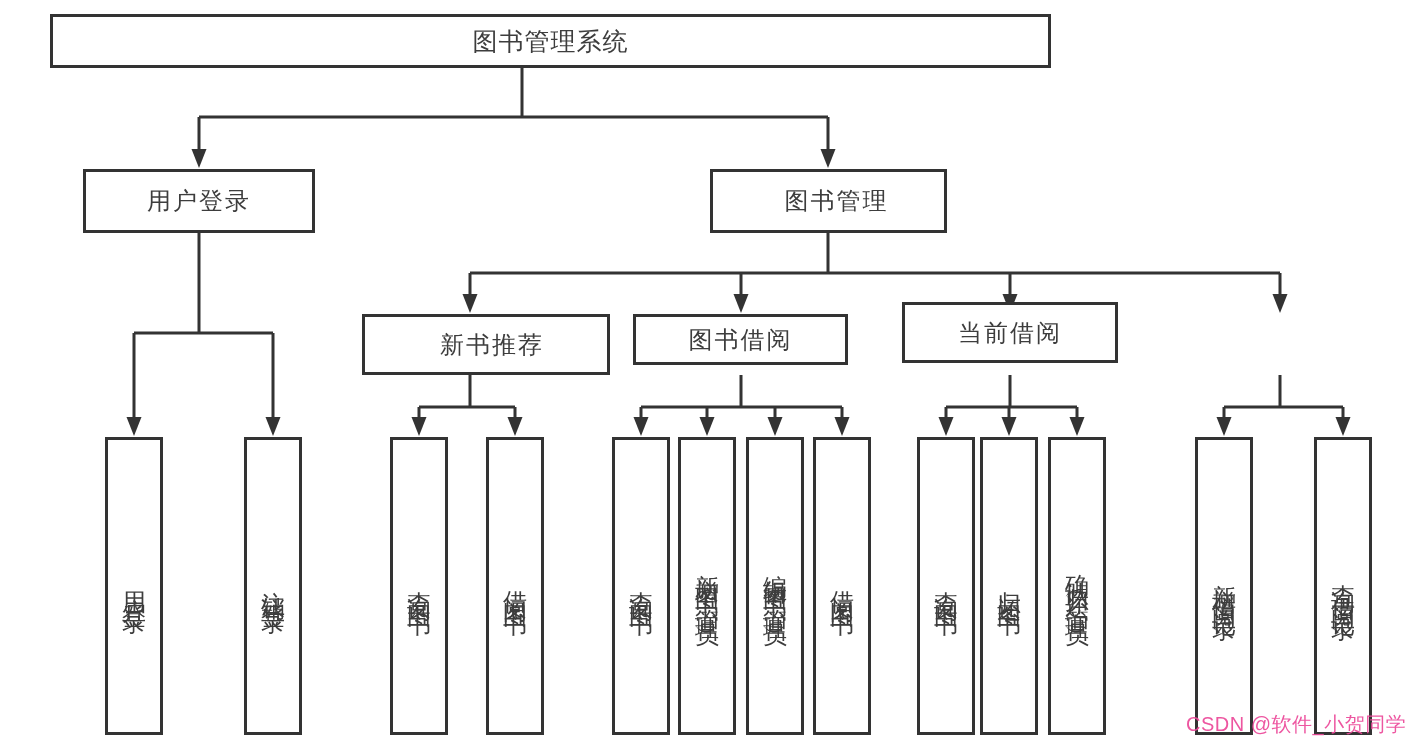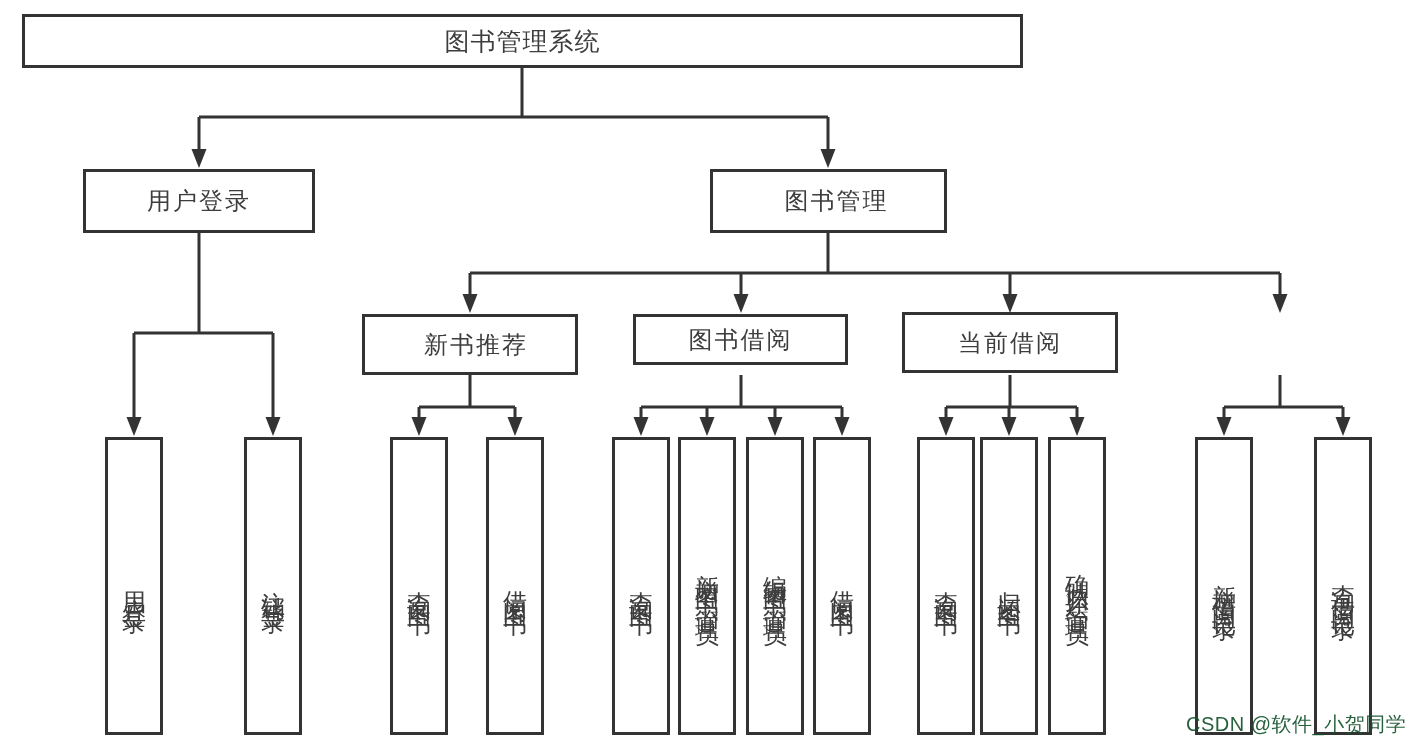--- a/index.html
+++ b/index.html
@@ -6,34 +6,34 @@
   .canvas {
     position:relative; width:1405px; height:747px; background:#ffffff;
     font-family:"Liberation Sans", sans-serif; overflow:hidden;
   }
   svg.connectors { position:absolute; left:0; top:0; z-index:1; }
   .hbox {
     position:absolute; box-sizing:border-box; background:#ffffff;
     border:3px solid #333333; display:flex; align-items:center; justify-content:center;
     color:#3d3d3d; font-size:24px; letter-spacing:2px; z-index:2; white-space:nowrap;
   }
-  .hbox.root { font-size:25px; letter-spacing:1px; }
+  .hbox.root { font-size:25px; letter-spacing:1px;margin-left:28px; }
   .vbox {
     position:absolute; box-sizing:border-box; background:#ffffff;
     border:3px solid #333333; display:flex; align-items:center; justify-content:center;
     z-index:2;
   }
   .vtext {
     writing-mode:vertical-rl; text-orientation:mixed;
     font-size:24px; letter-spacing:7px; line-height:1;
     color:#3d3d3d; white-space:nowrap;
   }
   .watermark {
     position:absolute; left:1186px; top:711px; z-index:5;
-    font-size:20px; color:#14532d; opacity:0.92; letter-spacing:0.5px;
+    font-size:20px; color:#ec4899; opacity:0.92; letter-spacing:0.5px;
     pointer-events:none; white-space:nowrap;
   }
 </style>
 </head>
 <body>
 
 <div class="canvas">
 
   <svg class="connectors" width="1405" height="747" viewBox="0 0 1405 747">
 
@@ -83,23 +83,23 @@
       <polygon points="1216.5,417 1231.5,417 1224,436" fill="#333333" stroke="none"></polygon>
       <polygon points="1335.5,417 1350.5,417 1343,436" fill="#333333" stroke="none"></polygon>
     </g>
   </svg>
 
   <div class="hbox root" style="left:22px; top:14px; width:1001px; height:54px;">图书管理系统</div>
 
   <div class="hbox" style="left:83px; top:169px; width:232px; height:64px;">用户登录</div>
   <div class="hbox" style="left:710px; top:169px; width:237px; height:64px;padding-left:16px;">图书管理</div>
 
-  <div class="hbox" style="left:362px; top:314px; width:216px; height:61px;padding-left:12px;">新书推荐</div>
+  <div class="hbox" style="left:362px; top:314px; width:248px; height:61px;padding-left:12px;">新书推荐</div>
   <div class="hbox" style="left:633px; top:314px; width:215px; height:51px;">图书借阅</div>
-  <div class="hbox" style="left:902px; top:312px; width:216px; height:61px;">当前借阅</div>
+  <div class="hbox" style="left:902px; top:302px; width:216px; height:61px;">当前借阅</div>
 
   <div class="vbox" style="left:105px; top:437px; width:58px; height:298px;">
     <span class="vtext">用户登录</span>
   </div>
   <div class="vbox" style="left:244px; top:437px; width:58px; height:298px;">
     <span class="vtext">注销登录</span>
   </div>
 
   <div class="vbox" style="left:390px; top:437px; width:58px; height:298px;">
     <span class="vtext">查询图书</span>

